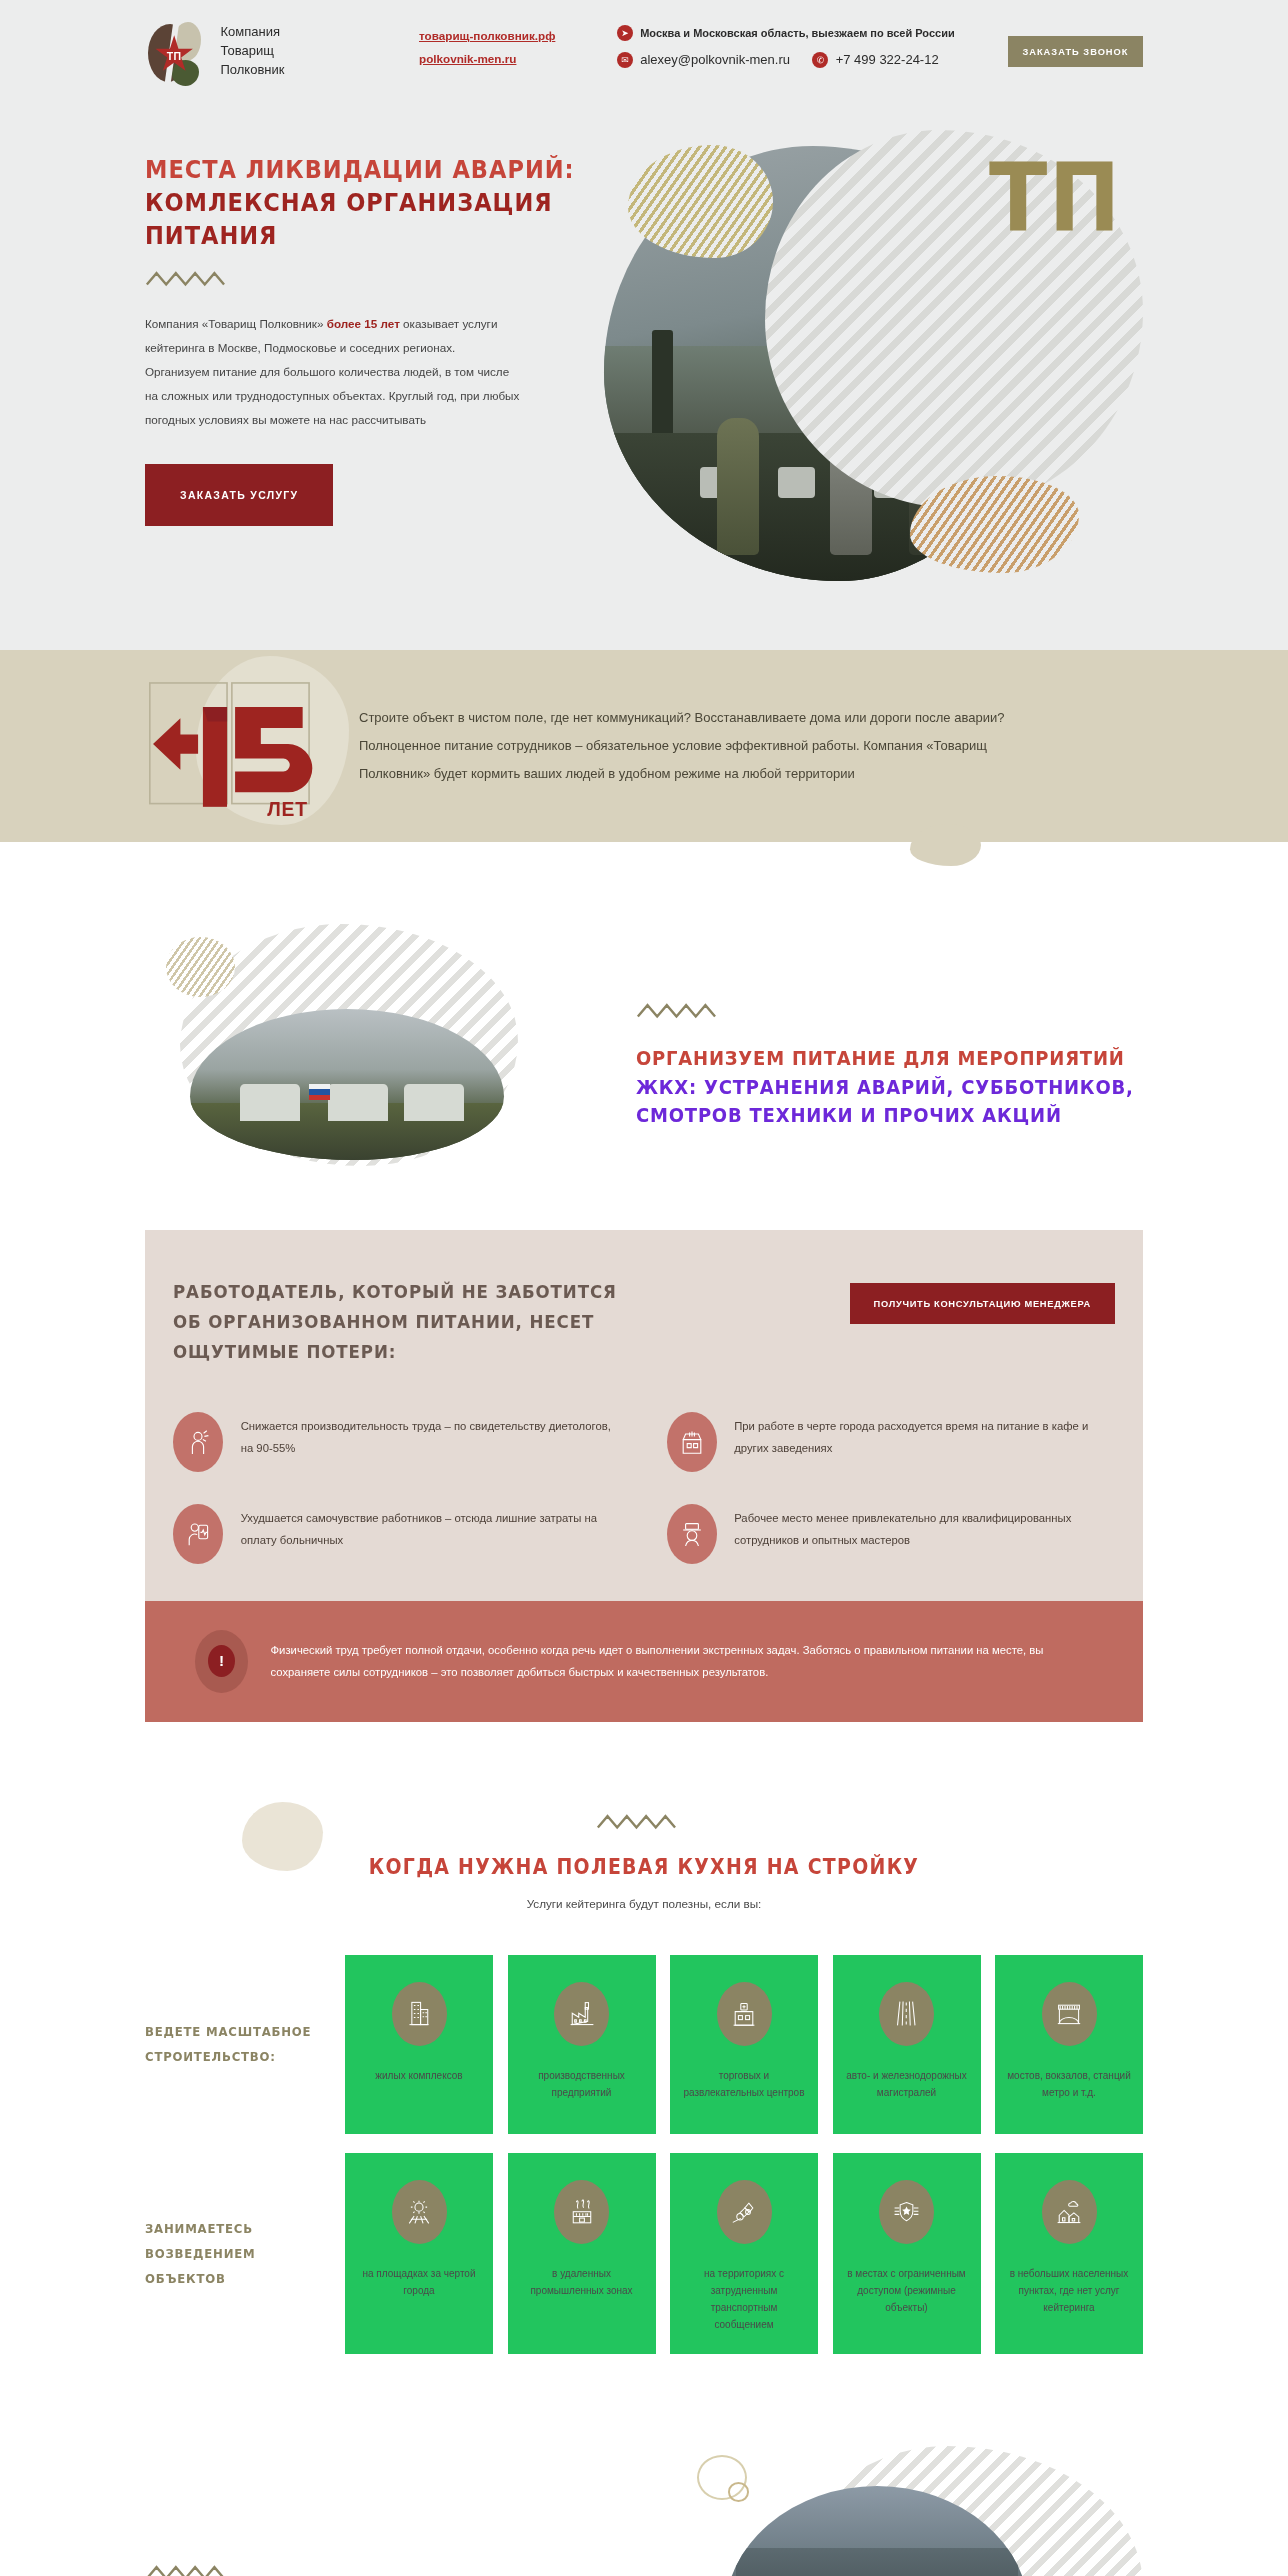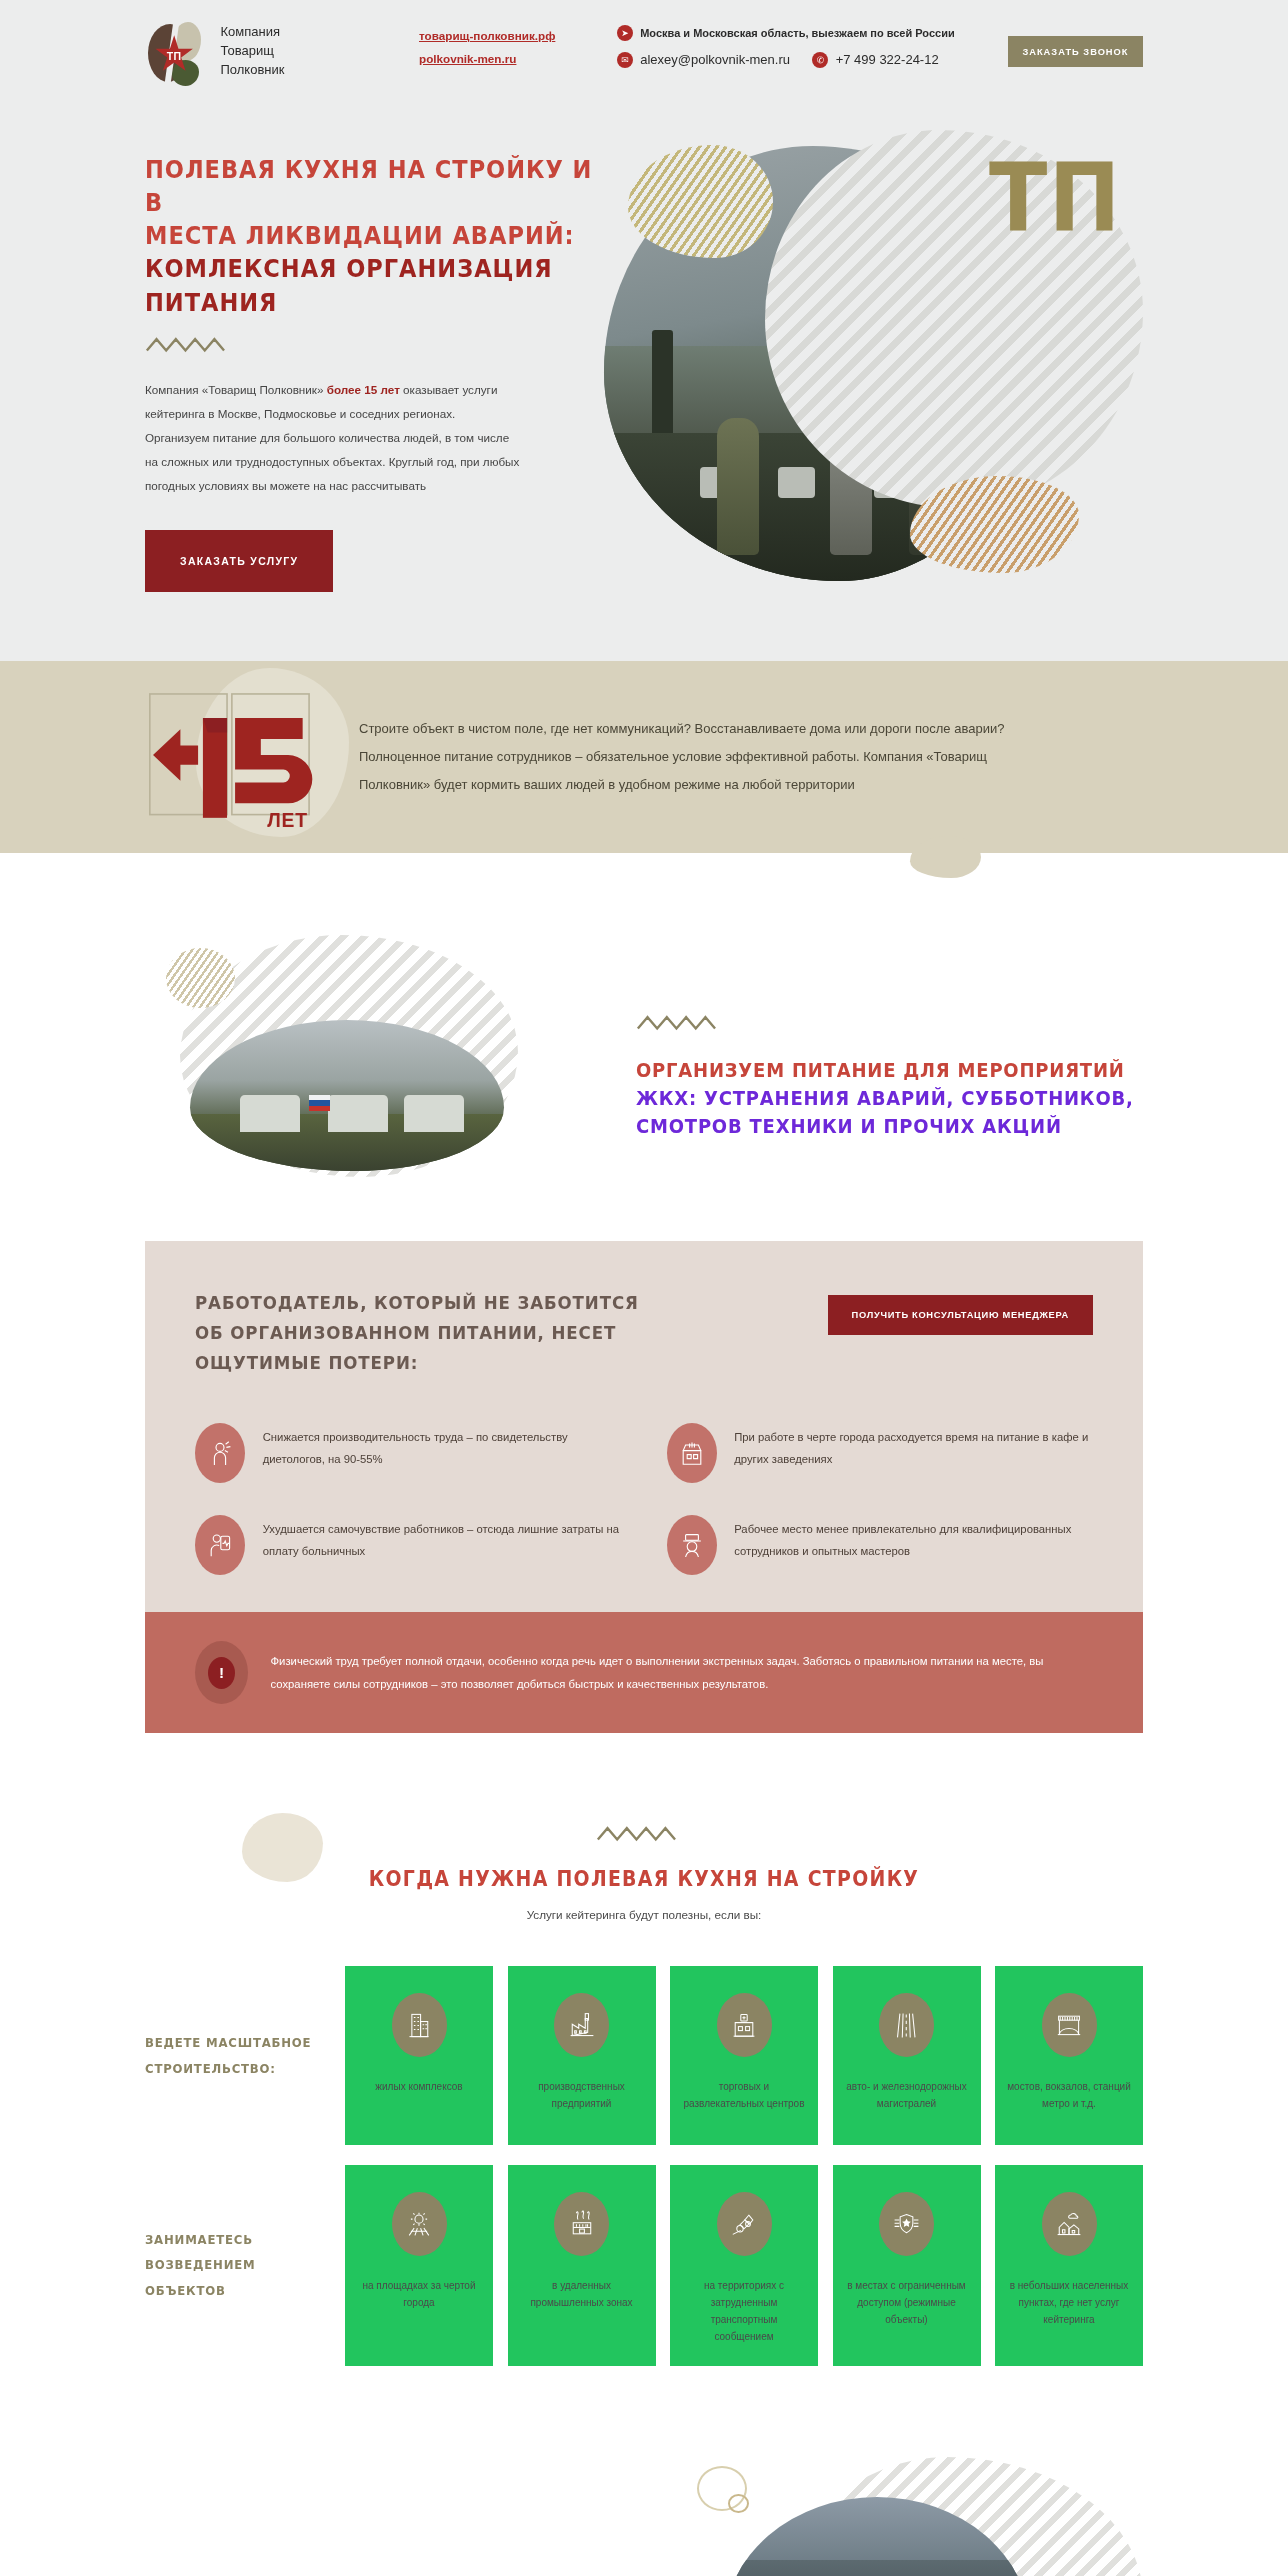--- a/index.html
+++ b/index.html
@@ -205,21 +205,21 @@
   .ev-right { flex: 1; padding-top: 8px; }
   .ev-title {
     font-family: "DejaVu Sans Condensed", "Liberation Sans Narrow", "Liberation Sans", sans-serif;
     font-size: 20px; font-weight: bold; line-height: 1.42; letter-spacing: 0.8px;
     color: #c6453a; text-transform: uppercase; margin-top: 13px;
   }
   .ev-title .dark { color: #6d28d9; }
 
   
   .losses { width: 998px; margin: 0 auto 56px; }
-  .losses-top { background: #e4dad4; padding: 47px 50px 37px; }
+  .losses-top { background: #e4dad4; padding: 47px 28px 37px; }
   .losses-head { display: flex; justify-content: space-between; align-items: flex-start; }
   .losses-title {
     font-family: "DejaVu Sans Condensed", "Liberation Sans Narrow", "Liberation Sans", sans-serif;
     font-size: 18.5px; font-weight: bold; line-height: 1.62; letter-spacing: 0.9px;
     color: #6b5a52; text-transform: uppercase; max-width: 451px;
   }
   .btn-consult {
     background: #8c1f22; color: #fff; border: none; cursor: pointer;
     padding: 15.3px 24px; font-size: 9.3px; font-weight: bold; letter-spacing: 0.7px;
     font-family: "Liberation Sans", sans-serif; text-transform: uppercase;
@@ -357,21 +357,20 @@
       </div>
 
       <button class="btn-call">ЗАКАЗАТЬ ЗВОНОК</button>
     </div>
   </header>
 
   <section class="hero">
     <div class="hero-inner">
       <div class="hero-left">
         <h1 class="hero-title">
-          <span class="l1">ПОЛЕВАЯ КУХНЯ НА СТРОЙКУ И В</span>
           <span class="l2">МЕСТА ЛИКВИДАЦИИ АВАРИЙ:</span>
           <span class="l3">КОМЛЕКСНАЯ ОРГАНИЗАЦИЯ ПИТАНИЯ</span>
         </h1>
         <div class="zig">
           <svg width="97" height="17.7" viewBox="0 0 120 22">
               <polyline points="2,18 14,4 26,18 38,4 50,18 62,4 74,18 86,4 98,18" fill="none" stroke="#8b8463" stroke-width="3"></polyline>
             </svg>
         </div>
         <p class="hero-p">
           <span>Компания «Товарищ Полковник» </span><b>более 15 лет</b><span> оказывает услуги кейтеринга в Москве, Подмосковье и соседних регионах. Организуем питание для большого количества людей, в том числе на сложных или труднодоступных объектах. Круглый год, при любых погодных условиях вы можете на нас рассчитывать</span>

